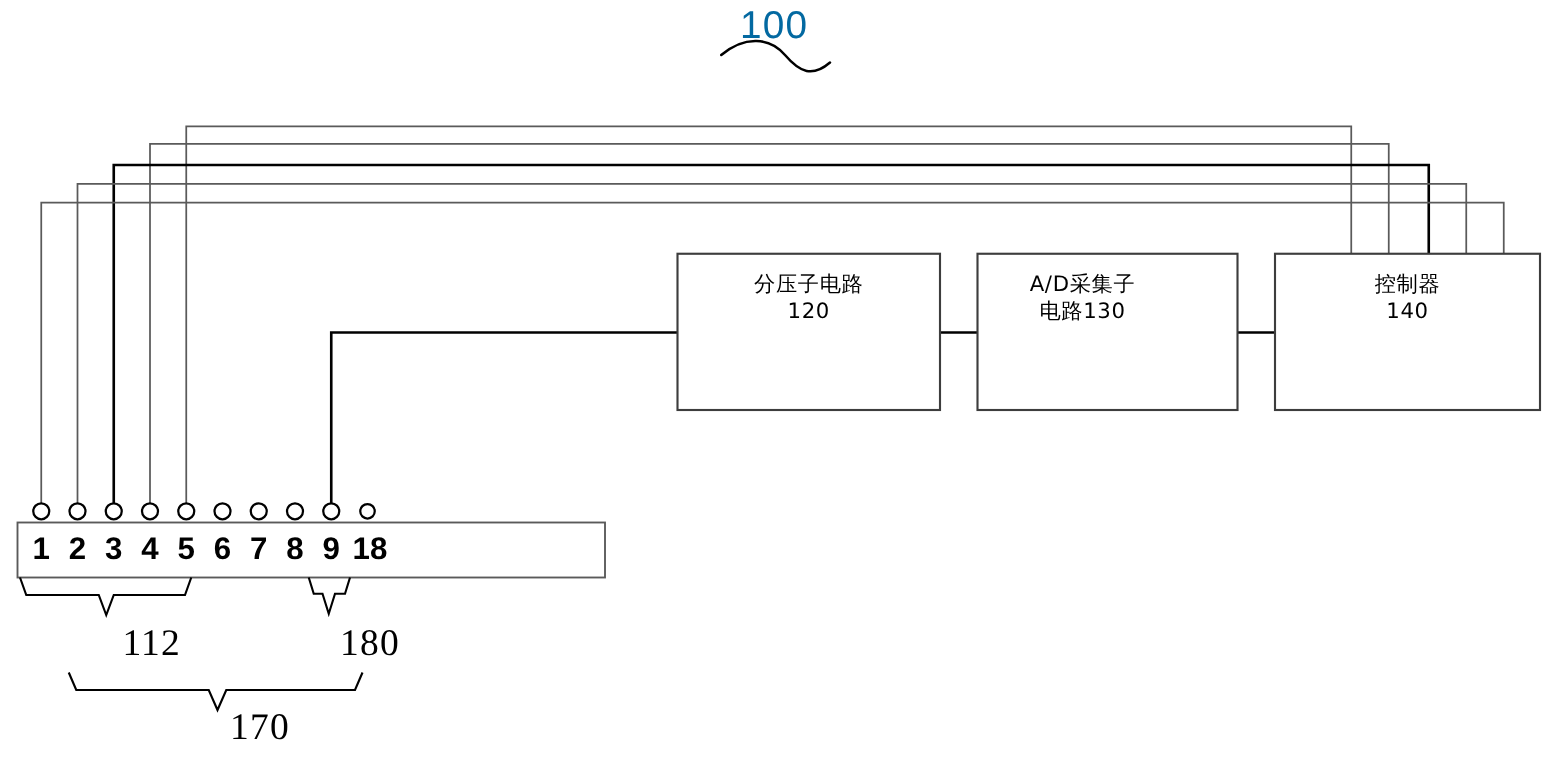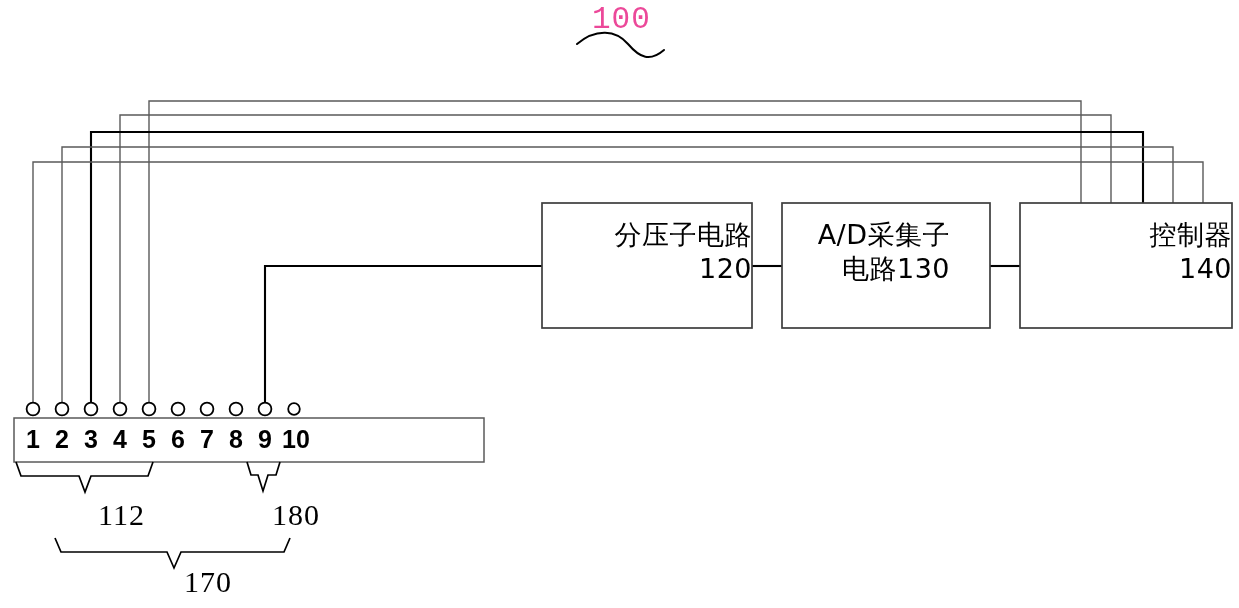--- a/index.html
+++ b/index.html
@@ -56,24 +56,24 @@
     stroke-linejoin: miter;
   }
   .squiggle {
     fill: none;
     stroke: #000000;
     stroke-width: 2.0;
     stroke-linecap: round;
   }
   .box-label {
     position: absolute;
-    text-align: right;
+    text-align: center;
     color: #000000;
     font-family: "DejaVu Sans", sans-serif;
-    font-size: 27px;
+    font-size: 17px;
     line-height: 1.26;
     letter-spacing: 0.5px;
     white-space: pre-line;
     pointer-events: none;
   }
   .ref-num {
     position: absolute;
     color: #000000;
     font-family: "Liberation Serif", serif;
     font-size: 30px;
@@ -83,22 +83,22 @@
   .term-num {
     position: absolute;
     color: #000000;
     font-family: "Liberation Sans", sans-serif;
     font-size: 25px;
     font-weight: bold;
     text-align: center;
   }
   .fig-num {
     position: absolute;
-    color: #ec4899;
-    font-family: Liberation Mono, monospace;
+    color: #0369a1;
+    font-family: Liberation Sans, sans-serif;
     font-size: 31px;
     letter-spacing: 1px;
   }
 </style>
 </head>
 <body>
 
 <div id="diagram-root">
 
   <svg class="layer" viewBox="0 0 1239 608">
@@ -157,19 +157,19 @@
 
   <div class="term-num" style="left:20px;  top:425px; width:26px;">1</div>
   <div class="term-num" style="left:49px;  top:425px; width:26px;">2</div>
   <div class="term-num" style="left:78px;  top:425px; width:26px;">3</div>
   <div class="term-num" style="left:107px; top:425px; width:26px;">4</div>
   <div class="term-num" style="left:136px; top:425px; width:26px;">5</div>
   <div class="term-num" style="left:165px; top:425px; width:26px;">6</div>
   <div class="term-num" style="left:194px; top:425px; width:26px;">7</div>
   <div class="term-num" style="left:223px; top:425px; width:26px;">8</div>
   <div class="term-num" style="left:252px; top:425px; width:26px;">9</div>
-  <div class="term-num" style="left:280px; top:425px; width:32px;">10</div>
+  <div class="term-num" style="left:280px; top:425px; width:32px;">18</div>
 
   <div class="ref-num" style="left:62px;  top:498px;">112</div>
   <div class="ref-num" style="left:236px; top:498px;">180</div>
   <div class="ref-num" style="left:148px; top:565px;">170</div>
 
 </div>
 
 </body></html>

